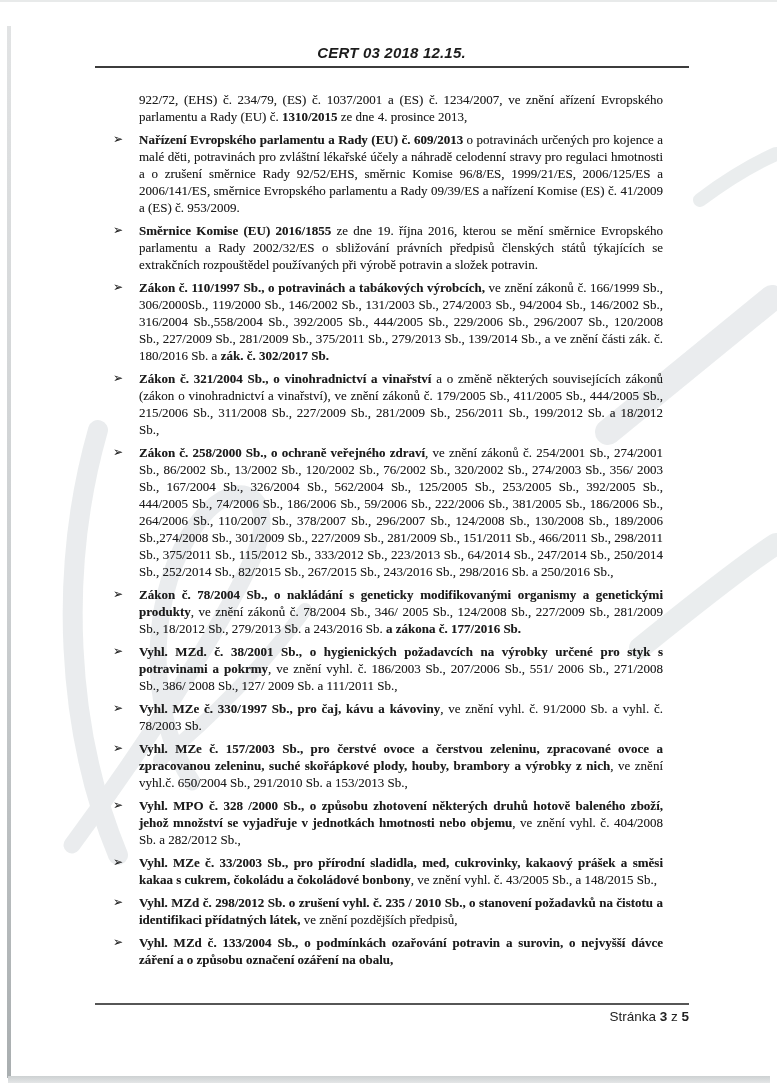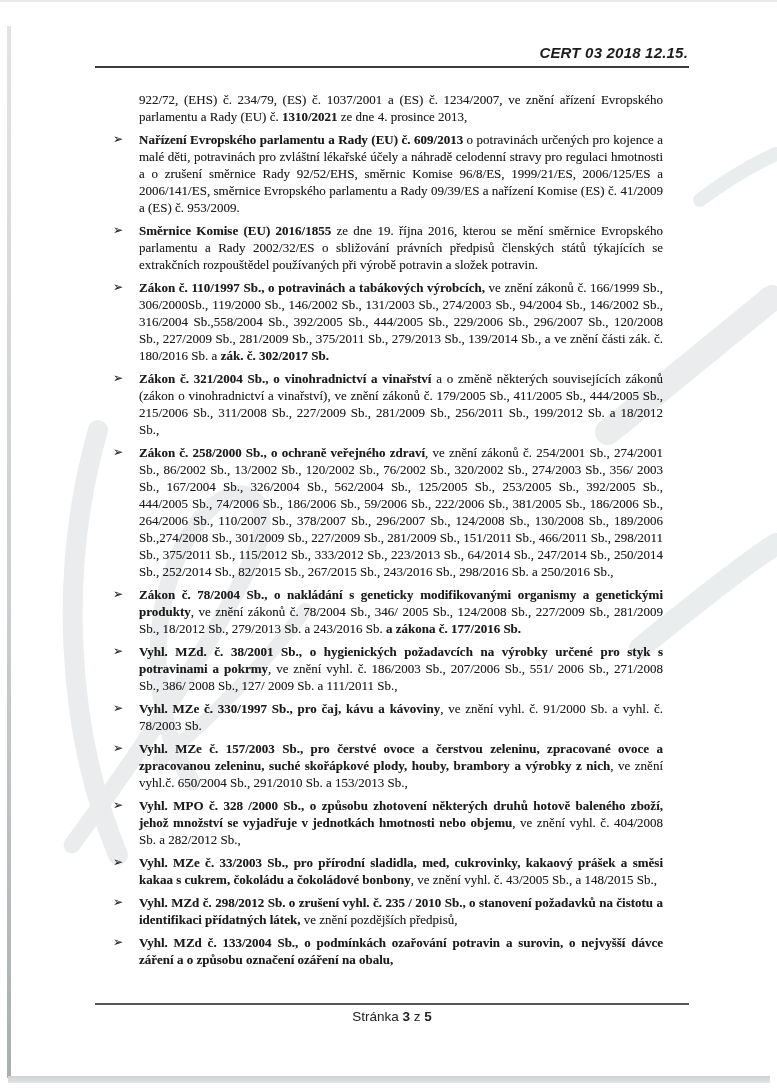--- a/index.html
+++ b/index.html
@@ -24,21 +24,21 @@
   .edge-top {
     position:absolute; left:0; top:0; width:777px; height:2px;
     background:#e8eaea;
   }
 
   
   .watermark { position:absolute; left:0; top:0; z-index:0; }
 
   .header-ref {
     position:absolute; top:44px; left:95px; width:593px;
-    text-align:right;
+    text-align:center;
     font-family:"Liberation Sans", sans-serif;
     font-style:italic; font-weight:600;
     font-size:15px; color:#1c1c1c; letter-spacing:.2px;
     z-index:2;
   }
   .header-rule {
     position:absolute; top:66px; left:95px; width:594px; height:2px;
     background:#3c3c3c; z-index:2;
   }
 
@@ -58,21 +58,21 @@
     font-family:"DejaVu Sans", sans-serif;
   }
   .b { font-weight:bold; }
 
   .footer-rule {
     position:absolute; top:1003px; left:95px; width:594px; height:2px;
     background:#565656; z-index:2;
   }
   .footer-text {
     position:absolute; top:1009px; left:95px; width:594px;
-    text-align:center;
+    text-align:right;
     font-family:"Liberation Sans", sans-serif;
     font-size:13.5px; color:#222; z-index:2;
   }
 </style>
 </head>
 <body>
 
 <svg class="watermark" width="777" height="1092" viewBox="0 0 777 1092">
   <g fill="none" stroke="#dfe3e5" stroke-linecap="round" opacity="0.65">
     <path d="M 98 430 C 58 570, 66 730, 118 855" stroke-width="20"></path>
@@ -85,21 +85,21 @@
 </svg>
 
 <div class="edge-top"></div>
 <div class="edge-left"></div>
 <div class="edge-bottom"></div>
 
 <div class="header-ref">CERT 03 2018 12.15.</div>
 <div class="header-rule"></div>
 
 <div class="body-text" id="para-list">
-    <div class="para gap"><span><span>922/72, (EHS) č. 234/79, (ES) č. 1037/2001 a (ES) č. 1234/2007, ve znění ařízení Evropského parlamentu a Rady (EU) č. </span><span class="b">1310/2021</span><span> ze dne 4. prosince 2013,</span></span></div>
+    <div class="para gap"><span><span>922/72, (EHS) č. 234/79, (ES) č. 1037/2001 a (ES) č. 1234/2007, ve znění ařízení Evropského parlamentu a Rady (EU) č. </span><span class="b">1310/2015</span><span> ze dne 4. prosince 2013,</span></span></div>
     <div class="para gap"><span class="marker">➢</span><span><span class="b">Nařízení Evropského parlamentu a Rady (EU) č. 609/2013 </span><span>o potravinách určených pro kojence a malé děti, potravinách pro zvláštní lékařské účely a náhradě celodenní stravy pro regulaci hmotnosti a o zrušení směrnice Rady 92/52/EHS, směrnic Komise 96/8/ES, 1999/21/ES, 2006/125/ES a 2006/141/ES, směrnice Evropského parlamentu a Rady 09/39/ES a nařízení Komise (ES) č. 41/2009 a (ES) č. 953/2009.</span></span></div>
     <div class="para gap"><span class="marker">➢</span><span><span class="b">Směrnice Komise (EU) 2016/1855 </span><span>ze dne 19. října 2016, kterou se mění směrnice Evropského parlamentu a Rady 2002/32/ES o sbližování právních předpisů členských států týkajících se extrakčních rozpouštědel používaných při výrobě potravin a složek potravin.</span></span></div>
     <div class="para gap"><span class="marker">➢</span><span><span class="b">Zákon č. 110/1997 Sb., o potravinách a tabákových výrobcích, </span><span>ve znění zákonů č. 166/1999 Sb., 306/2000Sb., 119/2000 Sb., 146/2002 Sb., 131/2003 Sb., 274/2003 Sb., 94/2004 Sb., 146/2002 Sb., 316/2004 Sb.,558/2004 Sb., 392/2005 Sb., 444/2005 Sb., 229/2006 Sb., 296/2007 Sb., 120/2008 Sb., 227/2009 Sb., 281/2009 Sb., 375/2011 Sb., 279/2013 Sb., 139/2014 Sb., a ve znění části zák. č. 180/2016 Sb. a </span><span class="b">zák. č. 302/2017 Sb.</span></span></div>
     <div class="para gap"><span class="marker">➢</span><span><span class="b">Zákon č. 321/2004 Sb., o vinohradnictví a vinařství </span><span>a o změně některých souvisejících zákonů (zákon o vinohradnictví a vinařství), ve znění zákonů č. 179/2005 Sb., 411/2005 Sb., 444/2005 Sb., 215/2006 Sb., 311/2008 Sb., 227/2009 Sb., 281/2009 Sb., 256/2011 Sb., 199/2012 Sb. a 18/2012 Sb.,</span></span></div>
     <div class="para gap"><span class="marker">➢</span><span><span class="b">Zákon č. 258/2000 Sb., o ochraně veřejného zdraví</span><span>, ve znění zákonů č. 254/2001 Sb., 274/2001 Sb., 86/2002 Sb., 13/2002 Sb., 120/2002 Sb., 76/2002 Sb., 320/2002 Sb., 274/2003 Sb., 356/ 2003 Sb., 167/2004 Sb., 326/2004 Sb., 562/2004 Sb., 125/2005 Sb., 253/2005 Sb., 392/2005 Sb., 444/2005 Sb., 74/2006 Sb., 186/2006 Sb., 59/2006 Sb., 222/2006 Sb., 381/2005 Sb., 186/2006 Sb., 264/2006 Sb., 110/2007 Sb., 378/2007 Sb., 296/2007 Sb., 124/2008 Sb., 130/2008 Sb., 189/2006 Sb.,274/2008 Sb., 301/2009 Sb., 227/2009 Sb., 281/2009 Sb., 151/2011 Sb., 466/2011 Sb., 298/2011 Sb., 375/2011 Sb., 115/2012 Sb., 333/2012 Sb., 223/2013 Sb., 64/2014 Sb., 247/2014 Sb., 250/2014 Sb., 252/2014 Sb., 82/2015 Sb., 267/2015 Sb., 243/2016 Sb., 298/2016 Sb. a 250/2016 Sb.,</span></span></div>
     <div class="para gap"><span class="marker">➢</span><span><span class="b">Zákon č. 78/2004 Sb., o nakládání s geneticky modifikovanými organismy a genetickými produkty</span><span>, ve znění zákonů č. 78/2004 Sb., 346/ 2005 Sb., 124/2008 Sb., 227/2009 Sb., 281/2009 Sb., 18/2012 Sb., 279/2013 Sb. a 243/2016 Sb. </span><span class="b">a zákona č. 177/2016 Sb.</span></span></div>
     <div class="para gap"><span class="marker">➢</span><span><span class="b">Vyhl. MZd. č. 38/2001 Sb., o hygienických požadavcích na výrobky určené pro styk s potravinami a pokrmy</span><span>, ve znění vyhl. č. 186/2003 Sb., 207/2006 Sb., 551/ 2006 Sb., 271/2008 Sb., 386/ 2008 Sb., 127/ 2009 Sb. a 111/2011 Sb.,</span></span></div>
     <div class="para gap"><span class="marker">➢</span><span><span class="b">Vyhl. MZe č. 330/1997 Sb., pro čaj, kávu a kávoviny</span><span>, ve znění vyhl. č. 91/2000 Sb. a vyhl. č. 78/2003 Sb.</span></span></div>
     <div class="para gap"><span class="marker">➢</span><span><span class="b">Vyhl. MZe č. 157/2003 Sb., pro čerstvé ovoce a čerstvou zeleninu, zpracované ovoce a zpracovanou zeleninu, suché skořápkové plody, houby, brambory a výrobky z nich</span><span>, ve znění vyhl.č. 650/2004 Sb., 291/2010 Sb. a 153/2013 Sb.,</span></span></div>
     <div class="para gap"><span class="marker">➢</span><span><span class="b">Vyhl. MPO č. 328 /2000 Sb., o způsobu zhotovení některých druhů hotově baleného zboží, jehož množství se vyjadřuje v jednotkách hmotnosti nebo objemu</span><span>, ve znění vyhl. č. 404/2008 Sb. a 282/2012 Sb.,</span></span></div>

